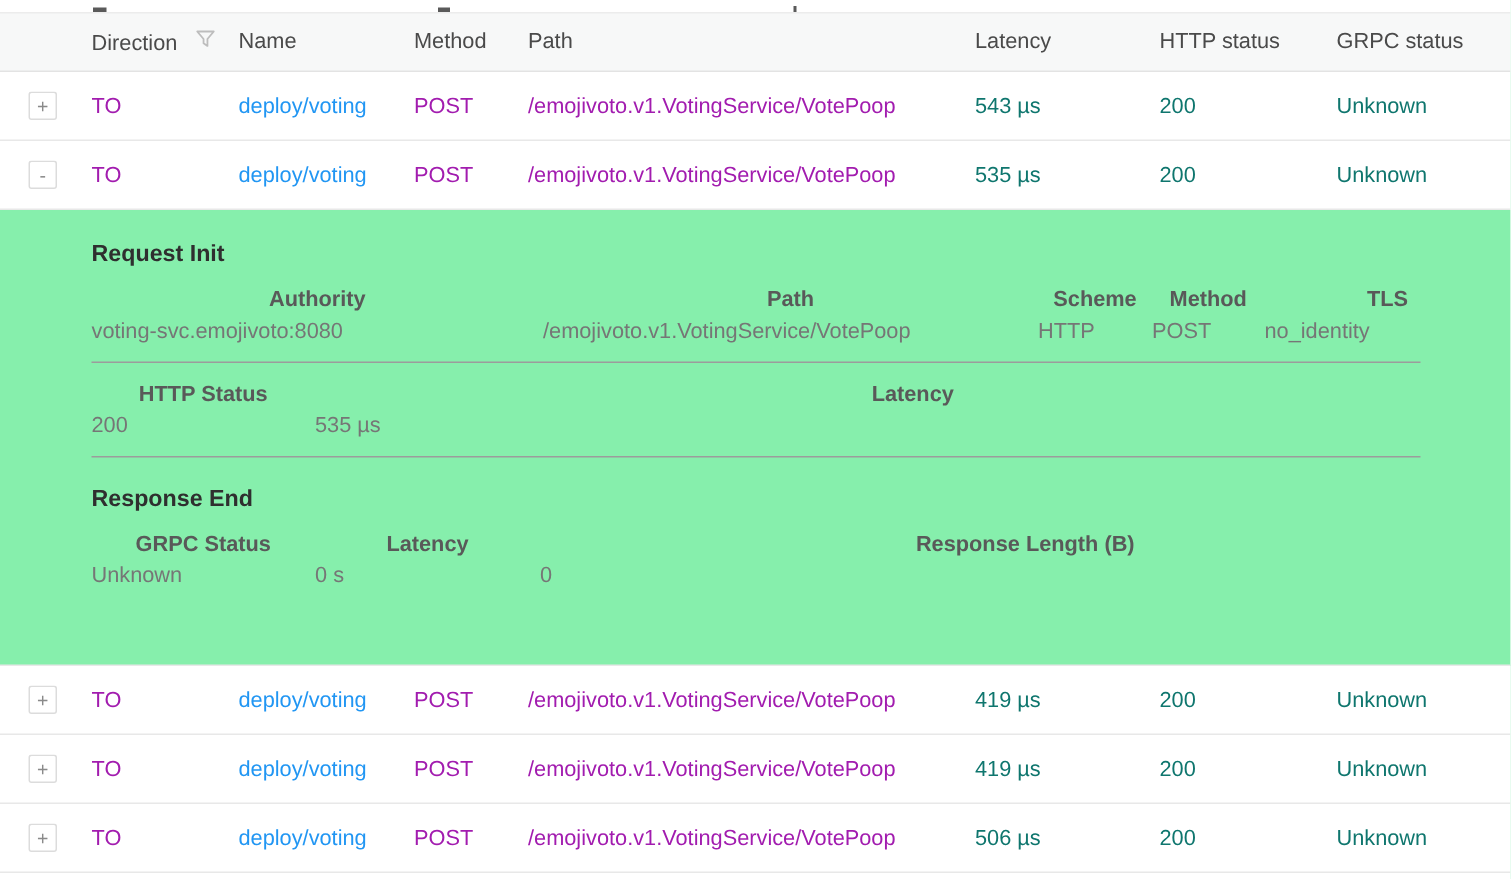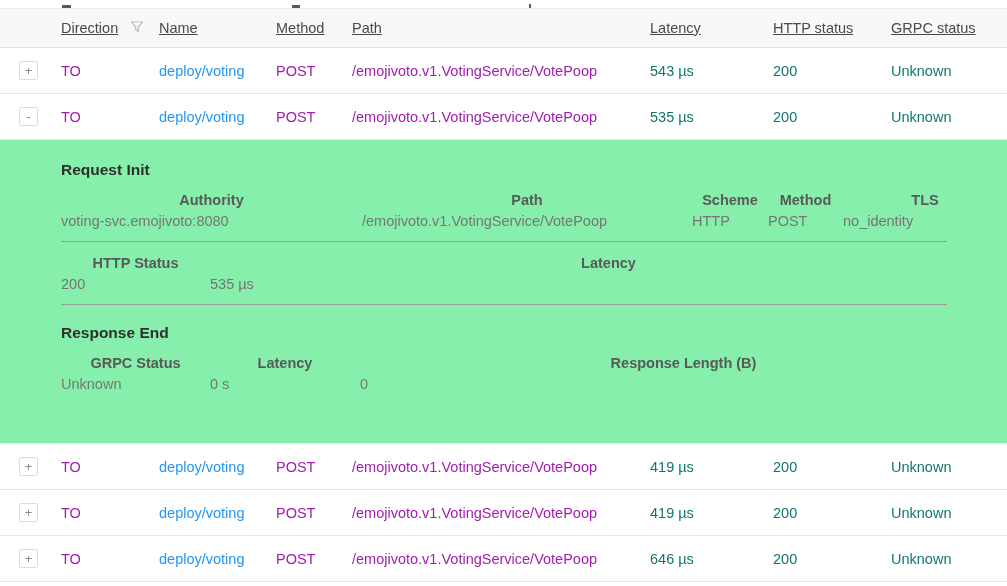--- a/index.html
+++ b/index.html
@@ -14,21 +14,21 @@
   .frag2 { left:292px; width:8px; height:3px; }
   .frag3 { left:529px; width:2px; height:4px; }
 
   
   .grid-row { display:grid;
     grid-template-columns:61px 98px 117px 76px 298px 123px 118px 116px;
     align-items:center; width:1007px; }
 
   .thead { height:40px; background:#f7f8f8; border-top:1px solid #ececec;
     border-bottom:1px solid #e3e3e3; color:#4a4a4a; font-size:14.5px; }
-  .thead .cell { display:flex; align-items:flex-start; gap:8px;text-decoration:underline; }
+  .thead .cell { display:flex; align-items:flex-end; gap:8px; }
 
   .trow { height:46px; border-bottom:1px solid #e8e8e8; font-size:14.5px; }
   .cell { white-space:nowrap; overflow:hidden; }
 
   .c-dir, .c-method, .c-path { color:#a21caf; }
   .c-lat, .c-http, .c-grpc { color:#0f766e; }
   .name-link { color:#2196f3; text-decoration:none; cursor:pointer; }
 
   .expander { width:19px; height:19px; margin-left:19px; background:#fff;
     border:1px solid #dcdcdc; border-radius:2px; color:#8a8a8a; font-size:13px;
@@ -195,18 +195,18 @@
   </div>
 
   <div class="grid-row trow">
     <div class="cell">
         <button class="expander">+</button>
       </div>
     <div class="cell c-dir">TO</div>
     <div class="cell"><a class="name-link">deploy/voting</a></div>
     <div class="cell c-method">POST</div>
     <div class="cell c-path">/emojivoto.v1.VotingService/VotePoop</div>
-    <div class="cell c-lat">646 µs</div>
+    <div class="cell c-lat">506 µs</div>
     <div class="cell c-http">200</div>
     <div class="cell c-grpc">Unknown</div>
   </div>
 
 </div>
 
 </body></html>

